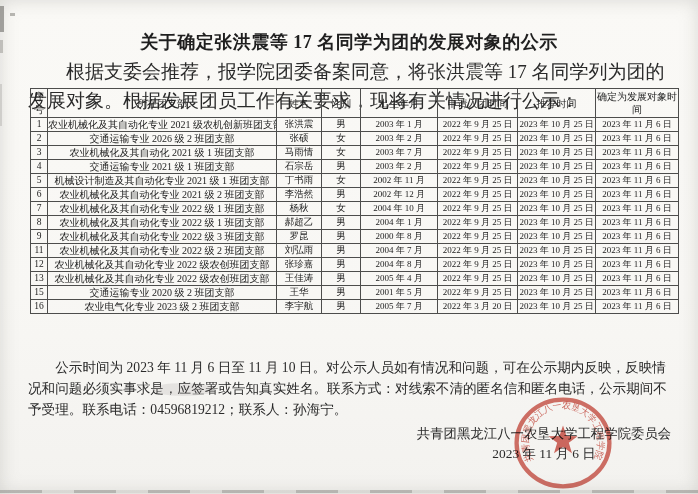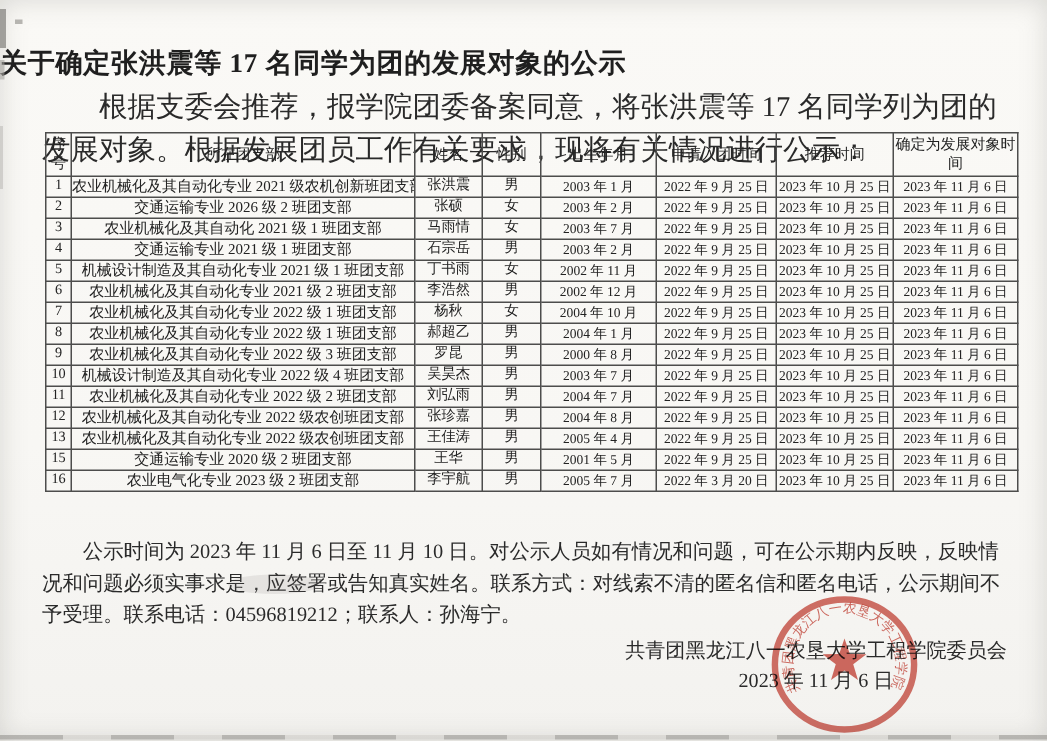--- a/index.html
+++ b/index.html
@@ -9,21 +9,21 @@
     font-family:"Liberation Serif","DejaVu Serif",serif;
     color:#262626;
   }
   .page{
     position:relative;width:698px;height:494px;overflow:hidden;
     background:linear-gradient(180deg,#faf9f6 0%,#f8f7f4 60%,#f3f2ef 100%);
     box-shadow:inset 0 0 18px rgba(120,118,112,.25);
   }
   .doc-title{
     position:absolute;top:30px;left:0;width:100%;
-    font-size:18px;font-weight:bold;letter-spacing:.5px;
+    text-align:center;font-size:18px;font-weight:bold;letter-spacing:.5px;
     color:#1f1f1f;
   }
   .intro{
     position:absolute;top:57px;left:28px;width:646px;
     font-size:19px;line-height:1.55;text-indent:2em;color:#2a2a2a;
   }
   table.roster{
     position:absolute;top:88px;left:30px;width:648px;
     border-collapse:collapse;table-layout:fixed;
     border:1.5px solid #3e3e3e;
@@ -180,30 +180,20 @@
           <td class="c0">9</td>
           <td class="c1">农业机械化及其自动化专业 2022 级 3 班团支部</td>
           <td class="c2">罗昆</td>
           <td class="c3">男</td>
           <td class="c4">2000 年 8 月</td>
           <td class="c5">2022 年 9 月 25 日</td>
           <td class="c6">2023 年 10 月 25 日</td>
           <td class="c7">2023 年 11 月 6 日</td>
         </tr>
         <tr>
-          <td class="c0">10</td>
-          <td class="c1">机械设计制造及其自动化专业 2022 级 4 班团支部</td>
-          <td class="c2">吴昊杰</td>
-          <td class="c3">男</td>
-          <td class="c4">2003 年 7 月</td>
-          <td class="c5">2022 年 9 月 25 日</td>
-          <td class="c6">2023 年 10 月 25 日</td>
-          <td class="c7">2023 年 11 月 6 日</td>
-        </tr>
-        <tr>
           <td class="c0">11</td>
           <td class="c1">农业机械化及其自动化专业 2022 级 2 班团支部</td>
           <td class="c2">刘弘雨</td>
           <td class="c3">男</td>
           <td class="c4">2004 年 7 月</td>
           <td class="c5">2022 年 9 月 25 日</td>
           <td class="c6">2023 年 10 月 25 日</td>
           <td class="c7">2023 年 11 月 6 日</td>
         </tr>
         <tr>

